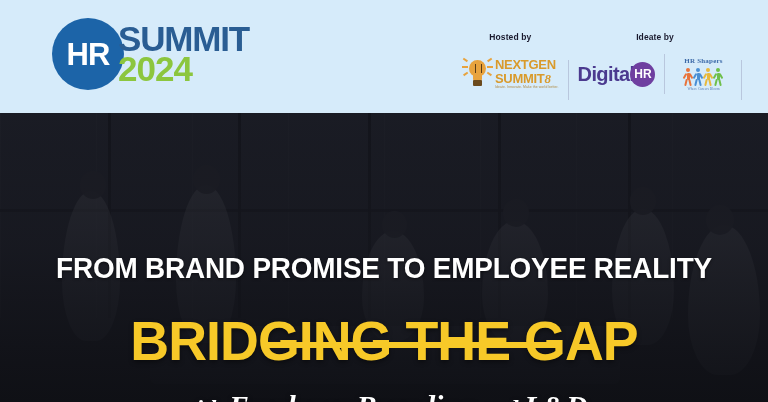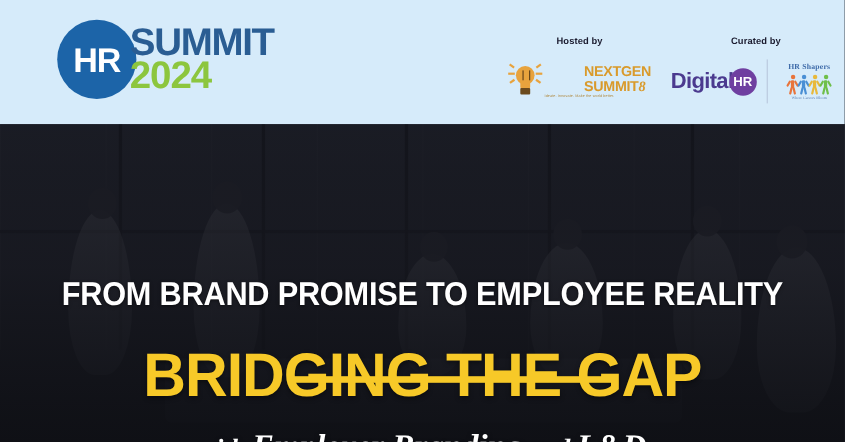--- a/index.html
+++ b/index.html
@@ -78,21 +78,21 @@
   .bulb i{position:absolute;background:#e8a33d;display:block;}
   .bulb .r1{left:0px;top:9px;width:6px;height:1.5px;}
   .bulb .r2{left:25px;top:9px;width:6px;height:1.5px;}
   .bulb .r3{left:1px;top:2px;width:5px;height:1.5px;transform:rotate(35deg);}
   .bulb .r4{left:25px;top:2px;width:5px;height:1.5px;transform:rotate(-35deg);}
   .bulb .r5{left:1px;top:16px;width:5px;height:1.5px;transform:rotate(-35deg);}
   .bulb .r6{left:25px;top:16px;width:5px;height:1.5px;transform:rotate(35deg);}
   .ng-text{margin-left:3px;line-height:1.02;}
   .ng-text .n1,.ng-text .n2{
     display:block;font-size:13px;font-weight:bold;color:#d99a2b;
-    letter-spacing:-.3px;font-family:"Liberation Sans", sans-serif;margin-left:36px;
+    letter-spacing:-.3px;font-family:"Liberation Sans", sans-serif;
   }
   .ng-text .n2 em{font-style:italic;font-family:"Liberation Serif",serif;}
   .ng-text .tag{
     display:block;font-size:3.4px;color:#b08a42;letter-spacing:.1px;margin-top:1.5px;
     font-family:"Liberation Sans", sans-serif;
   }
 
   
   .digitalhr{display:flex;align-items:center;}
   .digitalhr .dw{
@@ -221,21 +221,21 @@
               <span class="n2"><span>SUMMIT</span><em>8</em></span>
               <span class="tag">Ideate. Innovate. Make the world better.</span>
             </div>
           </div>
         </div>
       </div>
 
       <div class="vdiv" style="margin-top:22px;"></div>
 
       <div class="sponsor-group">
-        <div class="sponsor-label">Curated by</div>
+        <div class="sponsor-label">Ideate by</div>
         <div class="sponsor-row">
           <div class="digitalhr">
             <span class="dw">Digital</span>
             <span class="dcircle">
               <span>HR</span>
             </span>
           </div>
 
           <div class="vdiv"></div>
 

